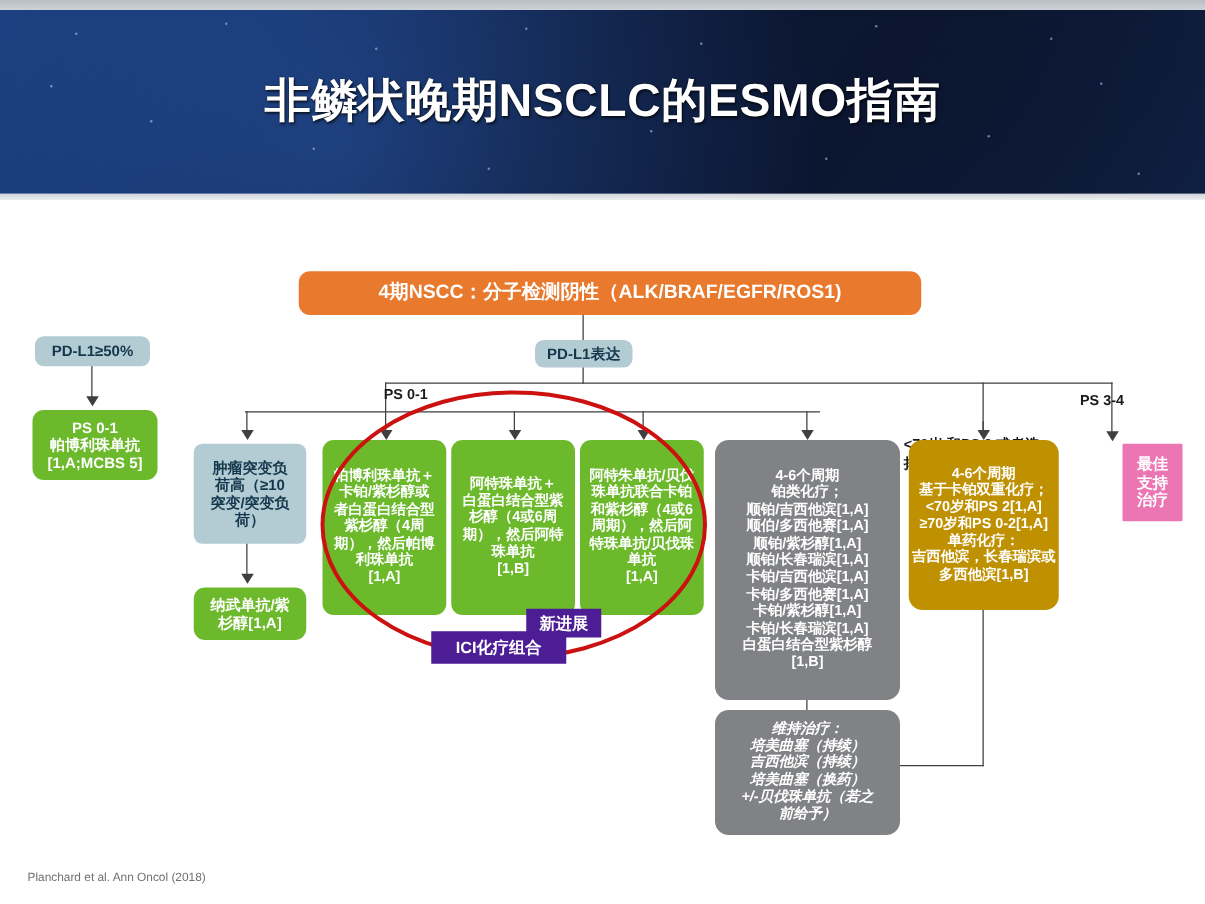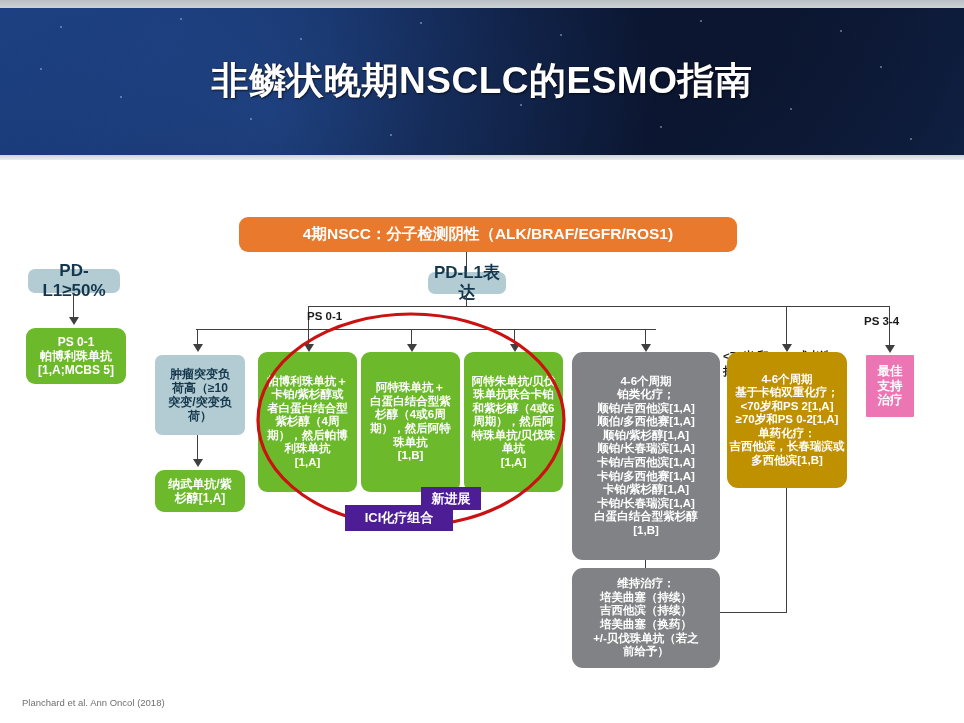--- a/index.html
+++ b/index.html
@@ -58,39 +58,40 @@
     white-space: pre-line;
   }
   .orange-top {
     background: #e8792d; color: #fff;
     border-radius: 9px;
     font-size: 15.5px;
   }
   .bluegray {
     background: #b3ccd3; color: #15374d;
     border-radius: 7px;
-    font-size: 17px;
+    font-size: 12px;
   }
   .bluegray-lg { font-size: 12px; }
   .green {
     background: #6cb92c; color: #ffffff;
     border-radius: 9px;
   }
   .gray {
     background: #808285; color: #ffffff;
     border-radius: 11px;
   }
   .gold {
     background: #bf9000; color: #ffffff;
     border-radius: 11px;
   }
   .pink {
     background: #eb76b3; color: #ffffff;
     border-radius: 1px;
     font-size: 12.5px;
+    margin-left: 32px;
   }
   .plainlabel {
     position: absolute;
     color: #1b1b1b; font-weight: bold; font-size: 11.5px;
     white-space: pre-line; line-height: 1.28;
   }
 
   
   .ln { position: absolute; background: #3f3f3f; }
   .vline { width: 1.4px; }
@@ -223,21 +224,21 @@
 顺伯/多西他赛[1,A]
 顺铂/紫杉醇[1,A]
 顺铂/长春瑞滨[1,A]
 卡铂/吉西他滨[1,A]
 卡铂/多西他赛[1,A]
 卡铂/紫杉醇[1,A]
 卡铂/长春瑞滨[1,A]
 白蛋白结合型紫杉醇
 [1,B]</div>
 
-  <div class="node gray" style="left:572px; top:568px; width:148px; height:100px; font-size:11.5px; padding:0 3px;">维持治疗：
+  <div class="node gray" style="left:572px; top:568px; width:148px; height:100px; font-size:11.5px; padding:0 3px;font-style:italic;">维持治疗：
 培美曲塞（持续）
 吉西他滨（持续）
 培美曲塞（换药）
 +/-贝伐珠单抗（若之
 前给予）</div>
   <div class="ln vline" style="left:645px; top:560px; height:8px;"></div>
 
   <div class="node gold" style="left:727px; top:352px; width:120px; height:136px; font-size:11.5px; padding:0 2px;">4-6个周期
 基于卡铂双重化疗；
 &lt;70岁和PS 2[1,A]

